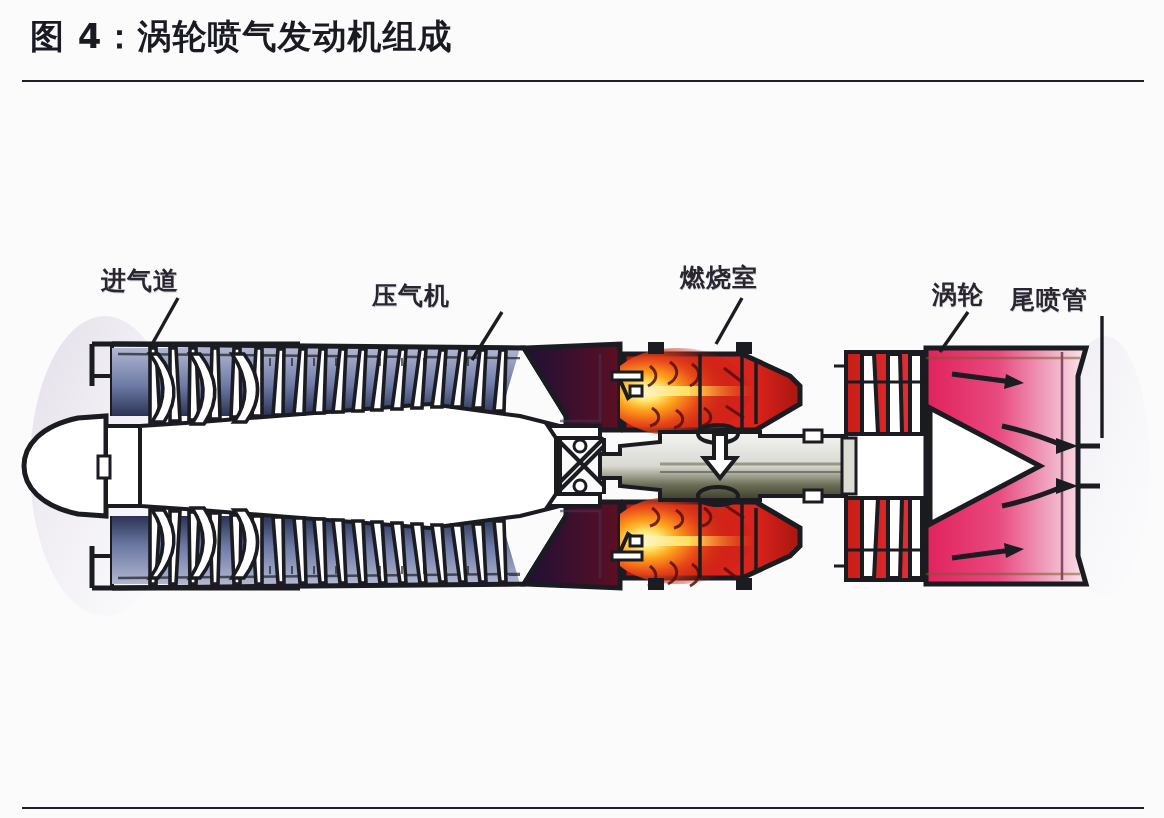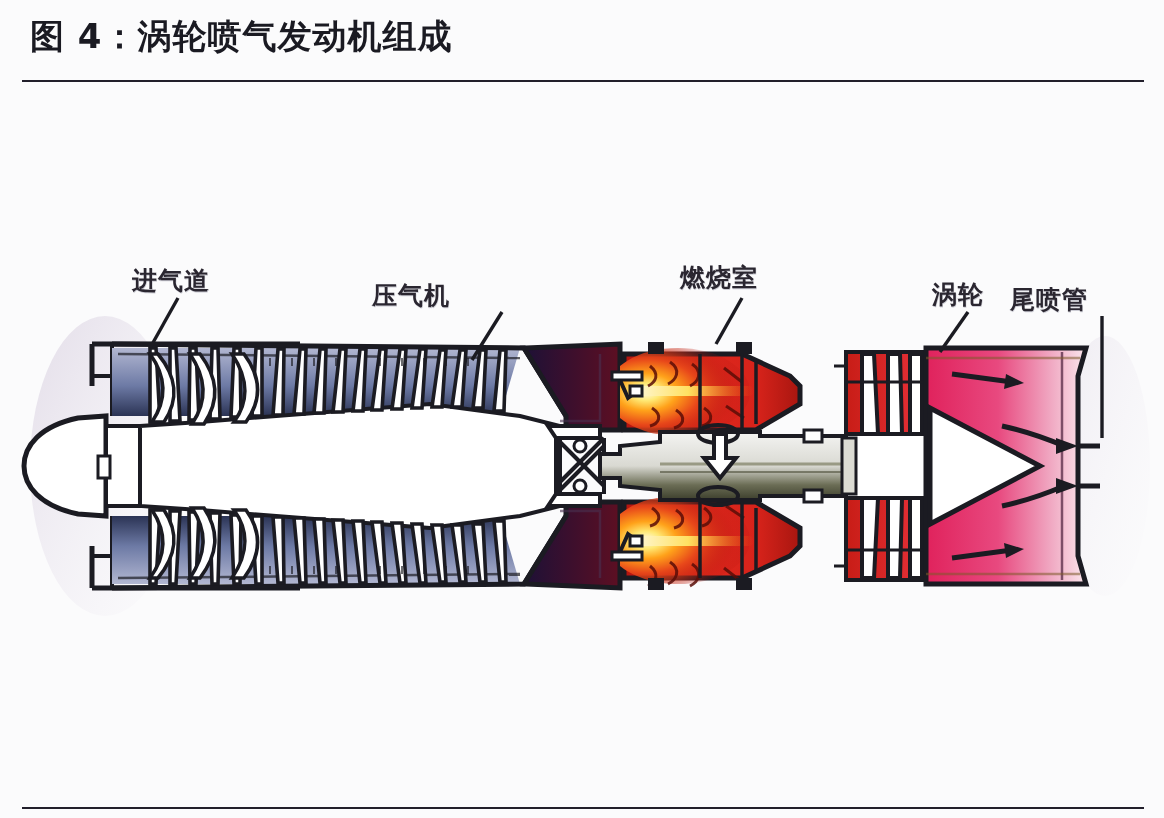--- a/index.html
+++ b/index.html
@@ -58,21 +58,21 @@
   .callout {
     position: absolute;
     font-size: 25px;
     font-weight: bold;
     color: #2a2630;
     white-space: nowrap;
     letter-spacing: 1px;
     font-family: "DejaVu Sans", "Liberation Sans", sans-serif;
     text-shadow: 0.5px 0.5px 0 rgba(120,120,140,0.35);
   }
-  #lbl-inlet      { left: 101px; top: 264px; margin-left: 31px; }
+  #lbl-inlet      { left: 101px; top: 264px; }
   #lbl-compressor { left: 372px; top: 279px; }
   #lbl-combustor  { left: 680px; top: 261px; font-family: Liberation Mono, monospace; }
   #lbl-turbine    { left: 932px; top: 278px; }
   #lbl-nozzle     { left: 1010px; top: 283px; }
 </style>
 </head>
 <body>
 
 <div id="page">
 

